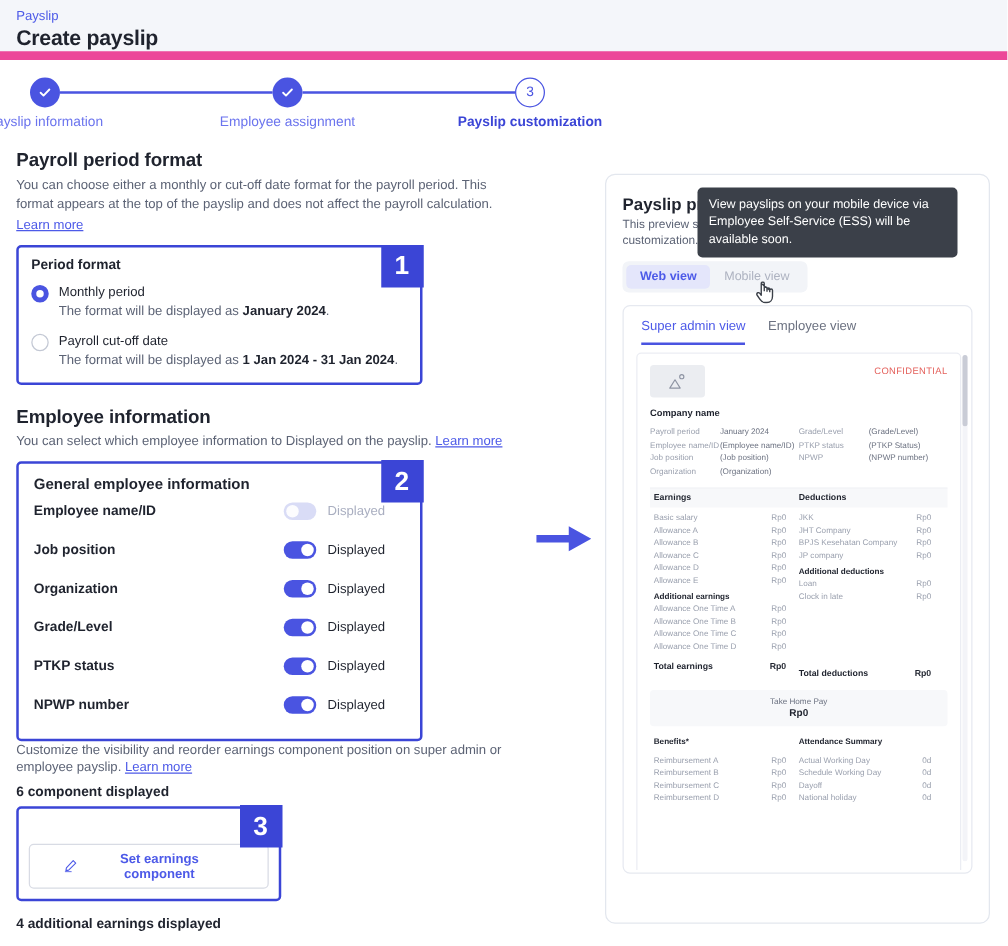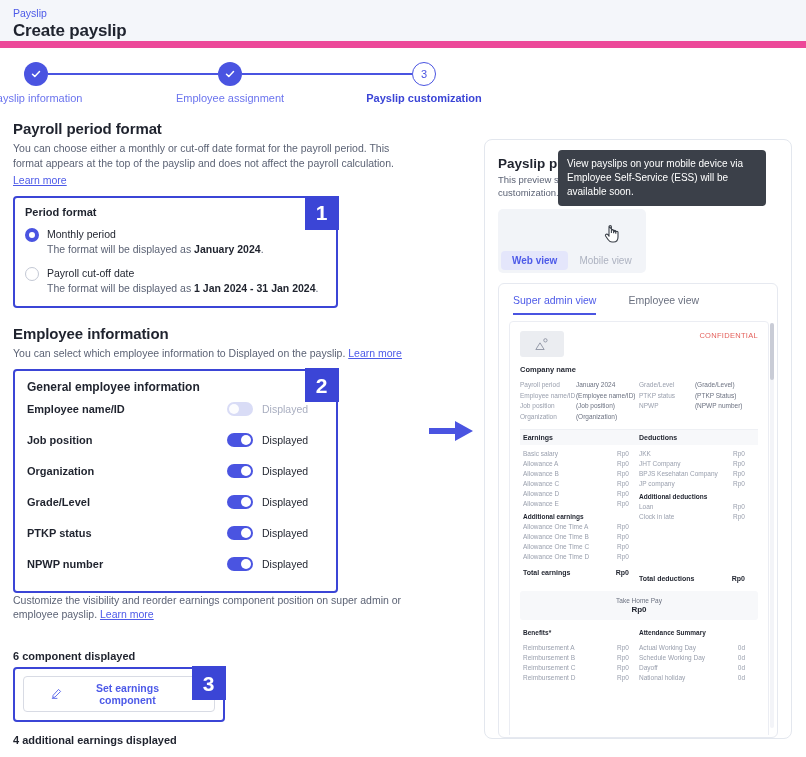--- a/index.html
+++ b/index.html
@@ -69,42 +69,42 @@
   .sw .knob { position: absolute; top: 2px; width: 10px; height: 10px; border-radius: 50%; background: #fff; }
   .sw.on .knob { right: 2px; }
   .sw.off-disabled .knob { left: 2px; background:#fff; opacity:.9; }
   .sw-label { font-size: 10.5px; color: #1f232e; margin-left: 9px; width: 62px; }
   .sw-label.muted { color: #a9aec0; }
 
   .count-label { font-size: 11px; font-weight: bold; color: #1f232e; }
   .ghost-btn {
     display: inline-flex; align-items: center; gap: 6px;
     border: 1px solid #d8dbe4; border-radius: 4px; background: #fff;
-    padding: 5px 27px; font-size: 10.5px; color: #4d5ae8; font-weight: bold;
+    padding: 5px 27px; font-size: 10.5px; color: #4d5ae8; font-weight: bold; margin-top: 21px;
   }
   .pencil { width: 11px; height: 11px; }
 
   
   .arrow { position: absolute; left: 429px; top: 418px; }
 
   
   .right {
     position: absolute; left: 484px; top: 139px; width: 308px; height: 600px;
     background: #fff; border: 1px solid #e3e7ee; border-radius: 8px; padding: 16px 13px 0 13px;
   }
   .pv-title { font-size: 13.5px; font-weight: bold; color: #1f232e; }
   .pv-desc { font-size: 9.5px; color: #5c6375; line-height: 13px; margin-top: 2px; }
 
   .seg { display: inline-flex; background: #f2f4f8; border-radius: 5px; padding: 3px; margin-top: 10px; }
-  .seg .opt { font-size: 10px; padding: 4px 11px; border-radius: 4px; margin-top: 39px; }
+  .seg .opt { font-size: 10px; padding: 4px 11px; border-radius: 4px; }
   .seg .opt.active { background: #e4e6fb; color: #4d5ae8; font-weight: bold; }
   .seg .opt.disabled { color: #adb2c0; }
 
   .pv-card { margin-top: 10px; border: 1px solid #e6e9f0; border-radius: 6px; height: 455px; overflow: hidden; }
-  .tabs { display: flex; gap: 32px; padding: 10px 14px 0 14px; }
+  .tabs { display: flex; gap: 18px; padding: 10px 14px 0 14px; }
   .tab { font-size: 10.5px; color: #6b7180; padding-bottom: 7px; }
   .tab.active { color: #4d5ae8; border-bottom: 2px solid #4a54e1; }
 
   .doc-wrap { position: relative; padding: 6px 8px 0 10px; height: 420px; overflow: hidden; }
   .doc { background: #fff; border: 1px solid #ebedf3; border-radius: 4px; padding: 9px 10px 10px 10px; height: 497px; }
   .sbar { position: absolute; right: 3px; top: 8px; width: 4px; height: 405px; background: #f3f4f8; border-radius: 2px; }
   .sthumb { position: absolute; right: 3px; top: 8px; width: 4px; height: 57px; background: #c9ccd6; border-radius: 2px; }
 
   .logo-ph { width: 44px; height: 26px; background: #ebedf1; border-radius: 3px;
              display: flex; align-items: center; justify-content: center; }
@@ -254,21 +254,21 @@
         <div class="sw on">
             <div class="knob"></div>
           </div>
         <div class="sw-label">Displayed</div>
       </div>
     </div>
 
     
     <p class="sec-desc"><span>Customize the visibility and reorder earnings component position on super admin or employee payslip.</span> <a class="learn" href="#">Learn more</a></p>
 
-    <div class="count-label" style="margin-top:28px;">6 component displayed</div>
+    <div class="count-label" style="margin-top:6px;">6 component displayed</div>
     <div class="hl-box" style="margin-top:5px;width:212px;padding:7px 8px 8px 8px;">
       <div class="badge">3</div>
       <button class="ghost-btn">
         <span class="pencil">
           <svg width="11" height="11" viewBox="0 0 14 14" fill="none">
               <path d="M9.6 1.8 L12.2 4.4 L5 11.6 L2.2 12.1 L2.7 9.3 Z" stroke="#4d5ae8" stroke-width="1.1" stroke-linejoin="round"></path>
               <path d="M1.6 13.2 H7.6" stroke="#4d5ae8" stroke-width="1.1" stroke-linecap="round"></path>
             </svg>
         </span>
         <span>Set earnings component</span>

